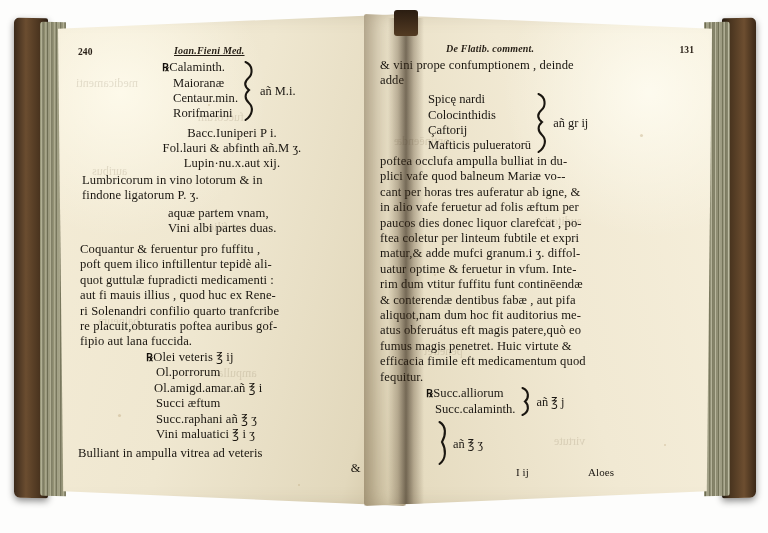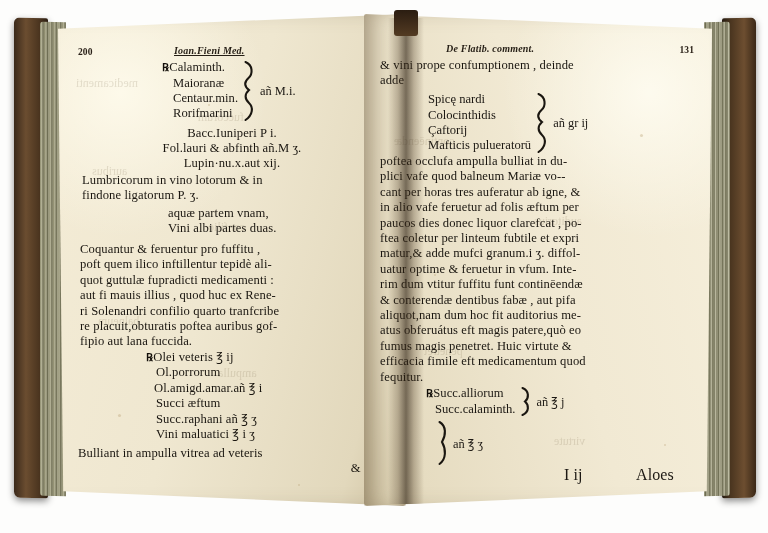--- a/index.html
+++ b/index.html
@@ -84,21 +84,21 @@
 
   
   .grp{position:absolute;display:flex;align-items:center;}
   .grp .items{font-size:12.6px;line-height:15.4px;white-space:pre;}
   .brace{font-size:13px;line-height:1;margin:0 4px 0 5px;
          font-family:"Liberation Serif",serif;color:#1a1610;
          display:flex;align-items:center;}
   .brace svg{display:block;}
   .dose{font-size:12.4px;white-space:nowrap;}
 
-  .sig{font-size:16px;margin-left:48px;}
+  .sig{font-size:11px;}
 
   
   .bleed{position:absolute;font-size:12px;line-height:15.4px;
          color:#6d5c3f;opacity:.17;transform:scaleX(-1);
          pointer-events:none;white-space:pre;font-family:"Liberation Serif",serif;}
 </style>
 </head>
 <body>
 
 <div id="stage">
@@ -113,21 +113,21 @@
     <div class="leaf lh">
       <div class="page">
 
         <div class="bleed" style="left:18px;  top:62px;">medicamenti</div>
         <div class="bleed" style="left:140px; top:96px;">fuccorum</div>
         <div class="bleed" style="left:34px;  top:150px;">auribus</div>
         <div class="bleed" style="left:150px; top:206px;">confilio</div>
         <div class="bleed" style="left:40px;  top:300px;">balneum</div>
         <div class="bleed" style="left:160px; top:352px;">ampulla</div>
 
-        <span class="ptxt folio" style="left:20px;  top:33px;">200</span>
+        <span class="ptxt folio" style="left:20px;  top:33px;">240</span>
         <span class="ptxt runhead" style="left:116px; top:31px;text-decoration:underline;">Ioan.Fieni Med.</span>
 
         <div class="grp" style="left:104px; top:46px;">
           <div class="items"><span class="rx">℞</span><span>Calaminth.</span>
 <span style="margin-left:11px">Maioranæ</span>
 <span style="margin-left:11px">Centaur.min.</span>
 <span style="margin-left:11px">Rorifmarini</span></div>
           <span class="brace">
             <svg width="13" height="62" viewBox="0 0 13 62">
               <path d="M2.5 2 C10 5,10 14,5.5 18 C1 22,1 26,6 30 C1.5 34,1.5 39,6 43 C10.5 47,10 55,2.5 60" fill="none" stroke="#1a1610" stroke-width="2.1" stroke-linecap="round"></path>

